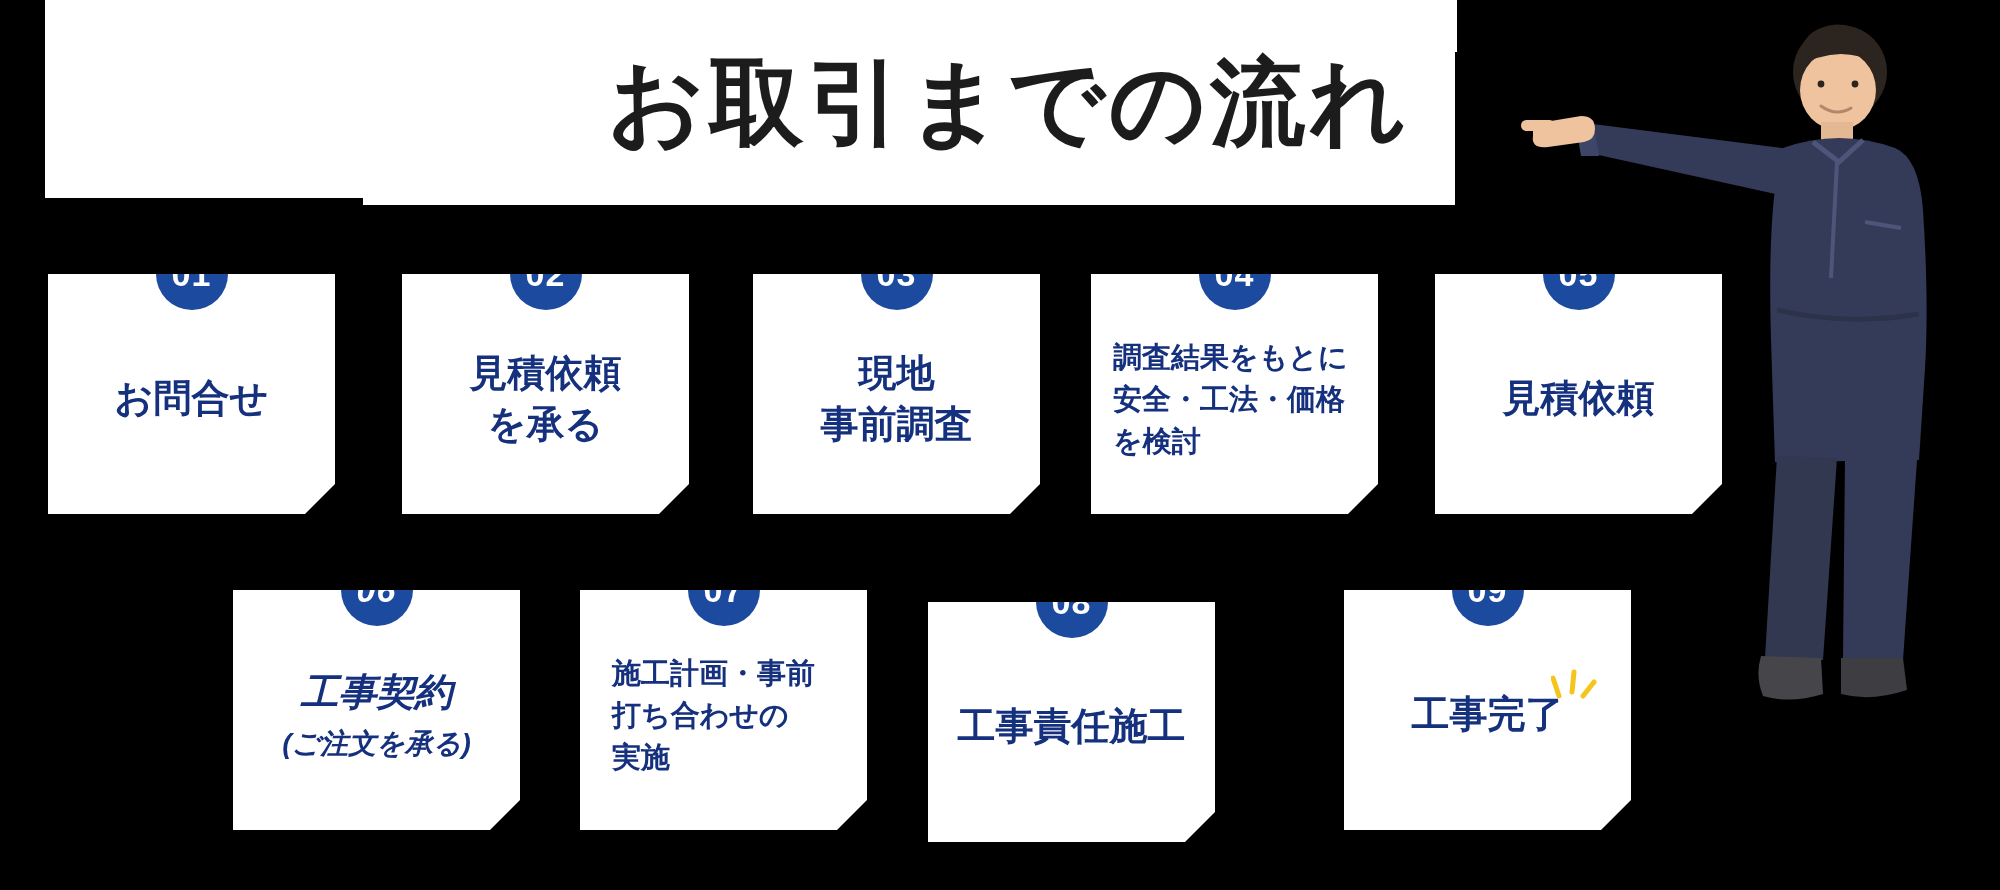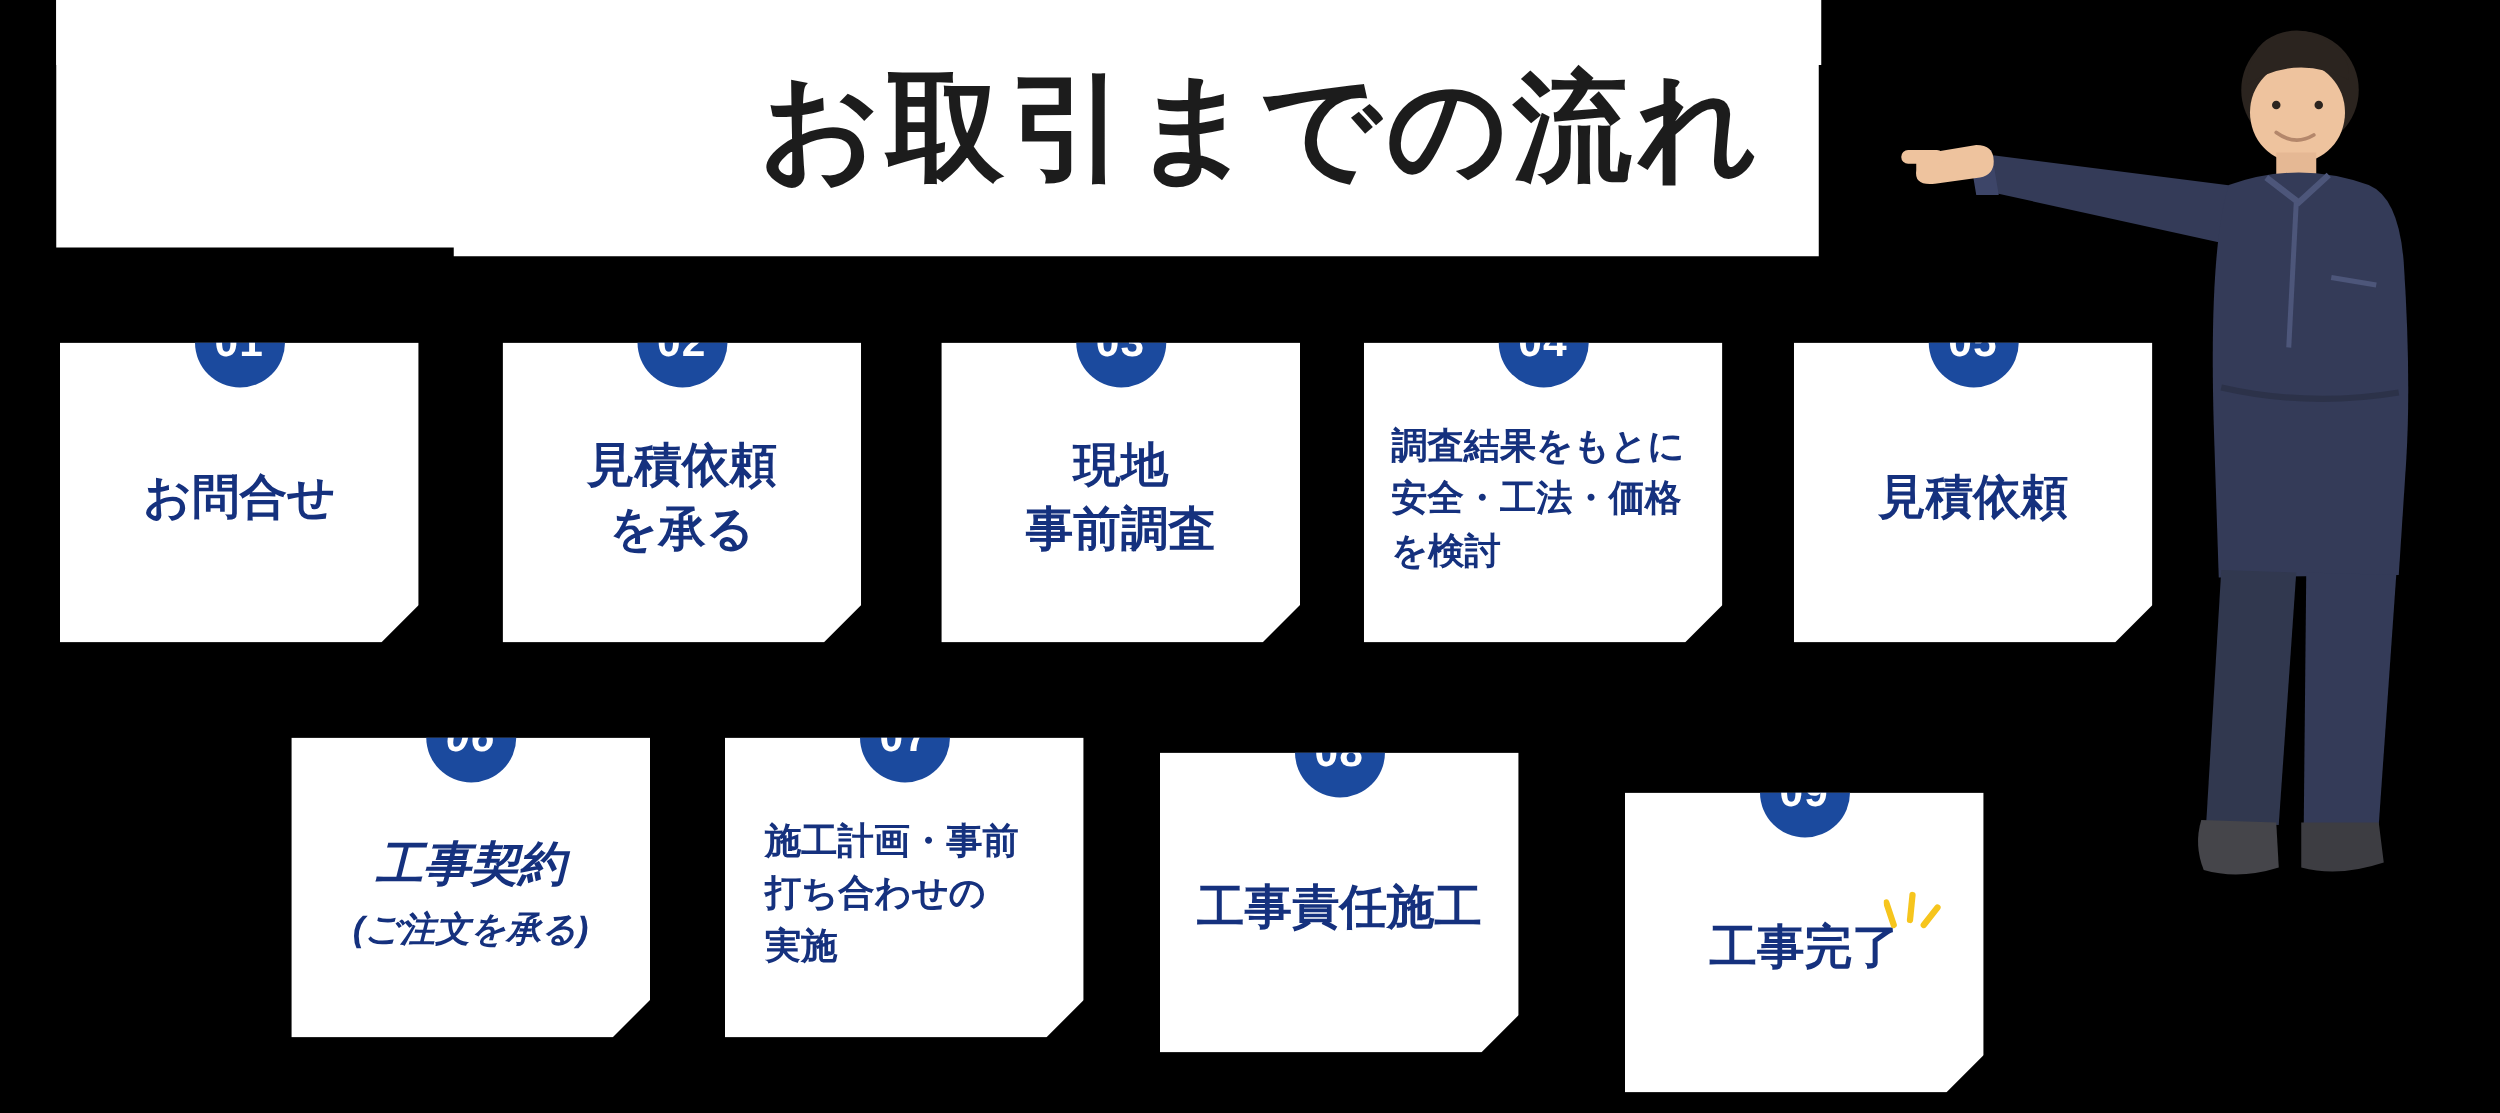--- a/index.html
+++ b/index.html
@@ -133,21 +133,21 @@
 実施</div>
   </div>
 
   <div class="card" style="left:928px;top:590px;margin-top:12px;">
     <div class="badge">
         <span>08</span>
       </div>
     <div class="label">工事責任施工</div>
   </div>
 
-  <div class="card" style="left:1300px;top:590px;margin-top:44px;">
+  <div class="card" style="left:1344px;top:590px;">
     <div class="badge">
         <span>09</span>
       </div>
     <div class="label">工事完了</div>
     <svg class="sparkle" viewBox="0 0 46 44">
       <path d="M8 28 L2 10" stroke="#f6c51d" stroke-width="5" stroke-linecap="round" fill="none"></path>
       <path d="M21 24 L23 4" stroke="#f6c51d" stroke-width="5" stroke-linecap="round" fill="none"></path>
       <path d="M32 28 L43 14" stroke="#f6c51d" stroke-width="5" stroke-linecap="round" fill="none"></path>
     </svg>
   </div>

